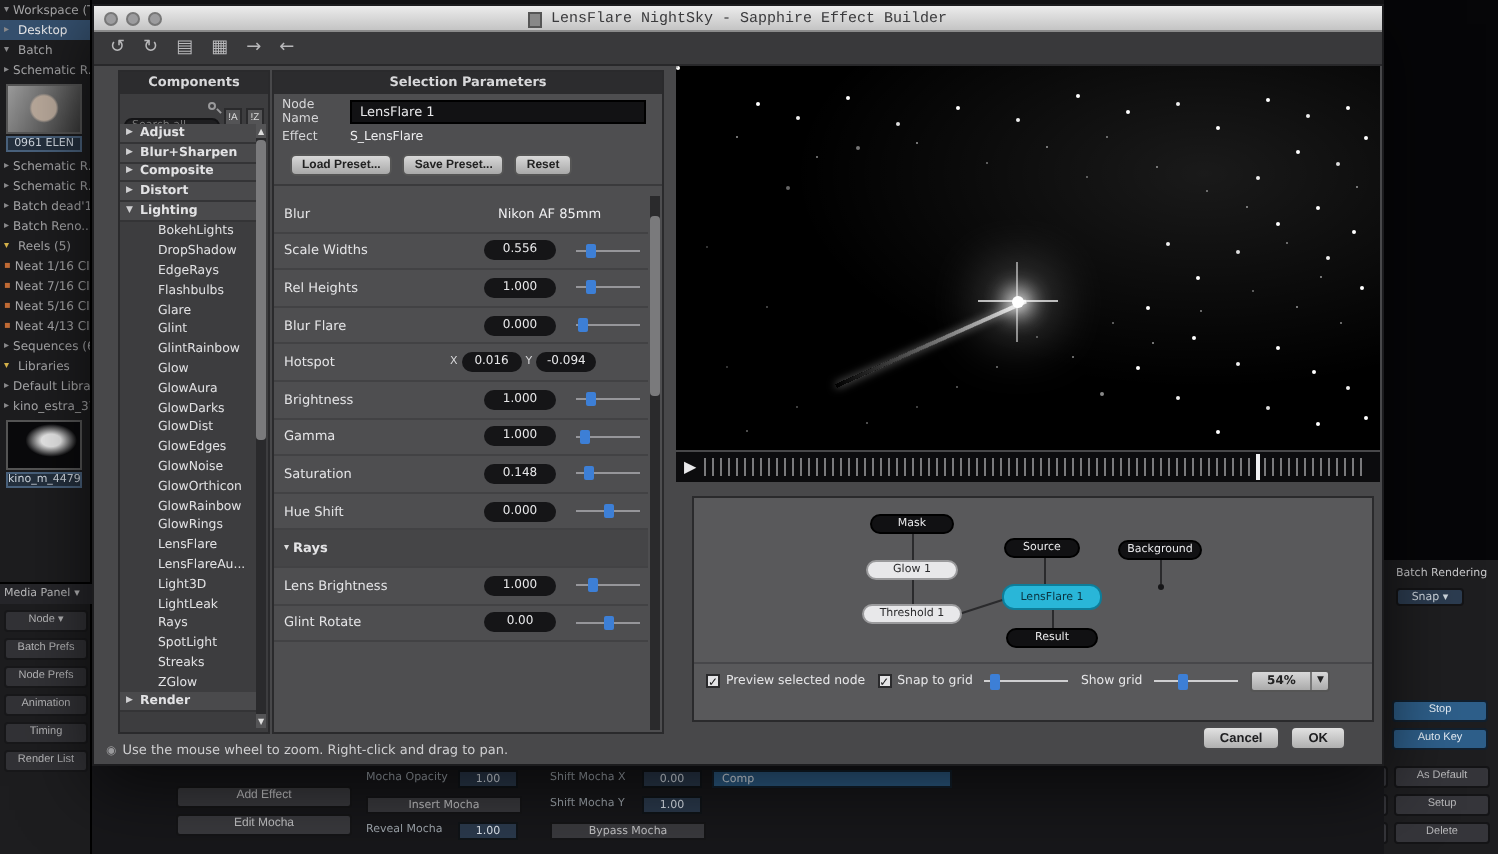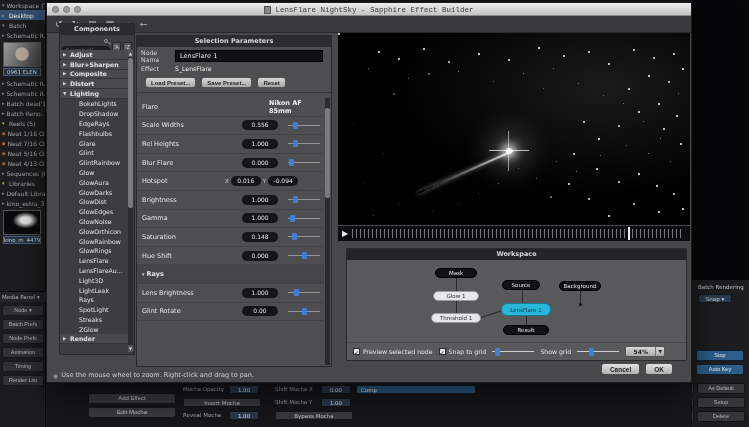--- a/index.html
+++ b/index.html
@@ -56,21 +56,21 @@
     border:1px solid #1c1c1e; box-shadow:0 10px 34px rgba(0,0,0,.65); }
   .titlebar { position:relative; height:13px; background:linear-gradient(#ececec,#c4c4c4); border-bottom:1px solid #8a8a8a;font-family:Liberation Mono, monospace; }
   .lights { position:absolute; left:5px; top:3px; display:flex; gap:4px; }
   .lights i { width:7px; height:7px; border-radius:50%; background:#9c9c9e; border:1px solid #777; }
   .title { display:flex; justify-content:center; align-items:center; gap:4px; height:13px; color:#3a3a3c; font-size:7.5px; }
   .title .doc { width:7px; height:8px; background:#888; border:1px solid #555; }
   .toolbar { display:flex; align-items:center; gap:9px; height:17px; padding-left:8px; background:#39393b; border-bottom:1px solid #28282a; }
   .tbi { color:#b8b8ba; font-size:9px; line-height:9px; }
 
   
-  .components { position:absolute; left:12px; top:20px; width:76px; height:332px; background:#3d3d3f; border:1px solid #2a2a2c; }
+  .components { position:absolute; left:12px; top:32px; width:76px; height:332px; background:#3d3d3f; border:1px solid #2a2a2c; }
   .panel-head { height:11px; background:#2c2c2e; color:#d8d8da; font-size:6.5px; text-align:center; line-height:11px; font-weight:bold; }
   .searchrow { display:flex; align-items:center; gap:2px; padding:2px; }
   .searchbox { position:relative; flex:1; }
   .searchbox input { width:100%; height:9px; background:#1e1e20; border:1px solid #141416; border-radius:4px;
     color:#9a9a9c; font-size:5.5px; padding:0 9px 0 3px; font-family:inherit; }
   .mag { position:absolute; right:2px; top:2px; width:4px; height:4px; border:1px solid #9a9a9c; border-radius:50%; }
   .mag::after { content:""; position:absolute; left:3px; top:3px; width:3px; height:1px; background:#9a9a9c; transform:rotate(45deg); }
   .srtbtn { width:9px; height:9px; background:#545456; border:1px solid #2a2a2c; color:#ddd; font-size:5px; line-height:8px; text-align:center; }
   .ctree { position:absolute; left:0; top:26px; bottom:2px; right:6px; overflow:hidden; }
   .citem { display:flex; align-items:center; gap:2px; height:9.8px; padding-left:3px; color:#e2e2e4; font-size:6.2px; white-space:nowrap; }
@@ -91,21 +91,21 @@
   .fxrow { display:flex; align-items:center; height:11px; }
   .fxrow .fxlabel { width:38px; color:#d6d6d8; font-size:6.2px; padding-left:4px; }
   .fxrow .fxval { color:#eeeeef; font-size:6.2px; }
   .presetrow { display:flex; gap:5px; padding:3px 0 4px 8px; border-bottom:1px solid #3a3a3c; }
   .pbtn { height:11px; background:linear-gradient(#d8d8d8,#a8a8a8); border:1px solid #555; border-radius:3px;
     color:#222; font-size:6px; line-height:10px; padding:0 5px; font-weight:bold; }
   .prows { position:absolute; left:0; right:7px; top:62px; bottom:0; overflow:hidden; }
   .prow { position:relative; display:flex; align-items:center; height:18.6px; border-bottom:1px solid #424244; padding-left:5px; }
   .prow .plabel { color:#e4e4e6; font-size:6.5px; flex:0 0 auto; }
   .prow .ptri { display:none; font-size:5px; color:#ddd; margin-right:2px; }
-  .prow .ptext { display:none; position:absolute; left:112px; color:#f0f0f2; font-size:6.5px; font-weight:bold;padding-left:20px; }
+  .prow .ptext { display:none; position:absolute; left:92px; color:#f0f0f2; font-size:6.5px; font-weight:normal;padding-left:20px; }
   .prow .pvalue { display:none; position:absolute; left:105px; width:36px; height:10px; background:#151517; border-radius:5px;
     color:#e8e8ea; font-size:6px; line-height:10px; text-align:center; }
   .prow .pslider { display:none; position:absolute; left:151px; width:32px; height:9px; }
   .pslider::before { content:""; position:absolute; left:0; right:0; top:4px; height:1px; background:#96969a; }
   .pslider .handle { position:absolute; top:1px; left:calc(var(--pct,20%) - 2px); width:5px; height:7px; background:#3d7fd6; border-radius:1px; }
   .prow .pxy { display:none; position:absolute; left:88px; align-items:center; gap:2px; }
   .pxy .axis { color:#d8d8da; font-size:5.5px; }
   .pxy .pill { width:30px; height:10px; background:#151517; border-radius:5px; color:#e8e8ea; font-size:6px; line-height:10px; text-align:center; }
   .prow .swatch { display:none; position:absolute; left:105px; width:34px; height:11px; background:#fff; border:1px solid #1a1a1c; }
   .prow.slider .pvalue, .prow.slider .pslider { display:block; }
@@ -586,21 +586,21 @@
       </div>
       <div class="presetrow">
         <button class="pbtn">Load Preset...</button>
         <button class="pbtn">Save Preset...</button>
         <button class="pbtn">Reset</button>
       </div>
       <div class="prows">
 
           <div class="prow text">
 
-            <span class="plabel">Flare</span>
+            <span class="plabel">Blur</span>
             <span class="ptext">Nikon AF 85mm</span>
 
           </div>
 
           <div class="prow slider">
 
             <span class="plabel">Scale Widths</span>
 
             <span class="pvalue">0.556</span>
 
@@ -732,21 +732,20 @@
       <div class="flare"></div>
     </div>
     <div class="transport">
       <span class="playbtn">▶</span>
       <span class="ruler">
         <span class="playhead"></span>
       </span>
     </div>
 
     <div class="workspace">
-      <div class="ws-head">Workspace</div>
       <div class="graph">
         <span class="edge v" style="left:109px;top:18px;height:13px"></span>
         <span class="edge v" style="left:109px;top:41px;height:12px"></span>
         <span class="edge diag" style="left:131px;top:58px;width:26px;transform:rotate(-18deg)"></span>
         <span class="edge v" style="left:175px;top:30px;height:13px"></span>
         <span class="edge v" style="left:179px;top:56px;height:9px"></span>
         <span class="edge v" style="left:233px;top:31px;height:12px"></span>
         <span class="port" style="left:232px;top:43px"></span>
         <div class="node black n-mask">Mask</div>
         <div class="node white n-glow">Glow 1</div>

